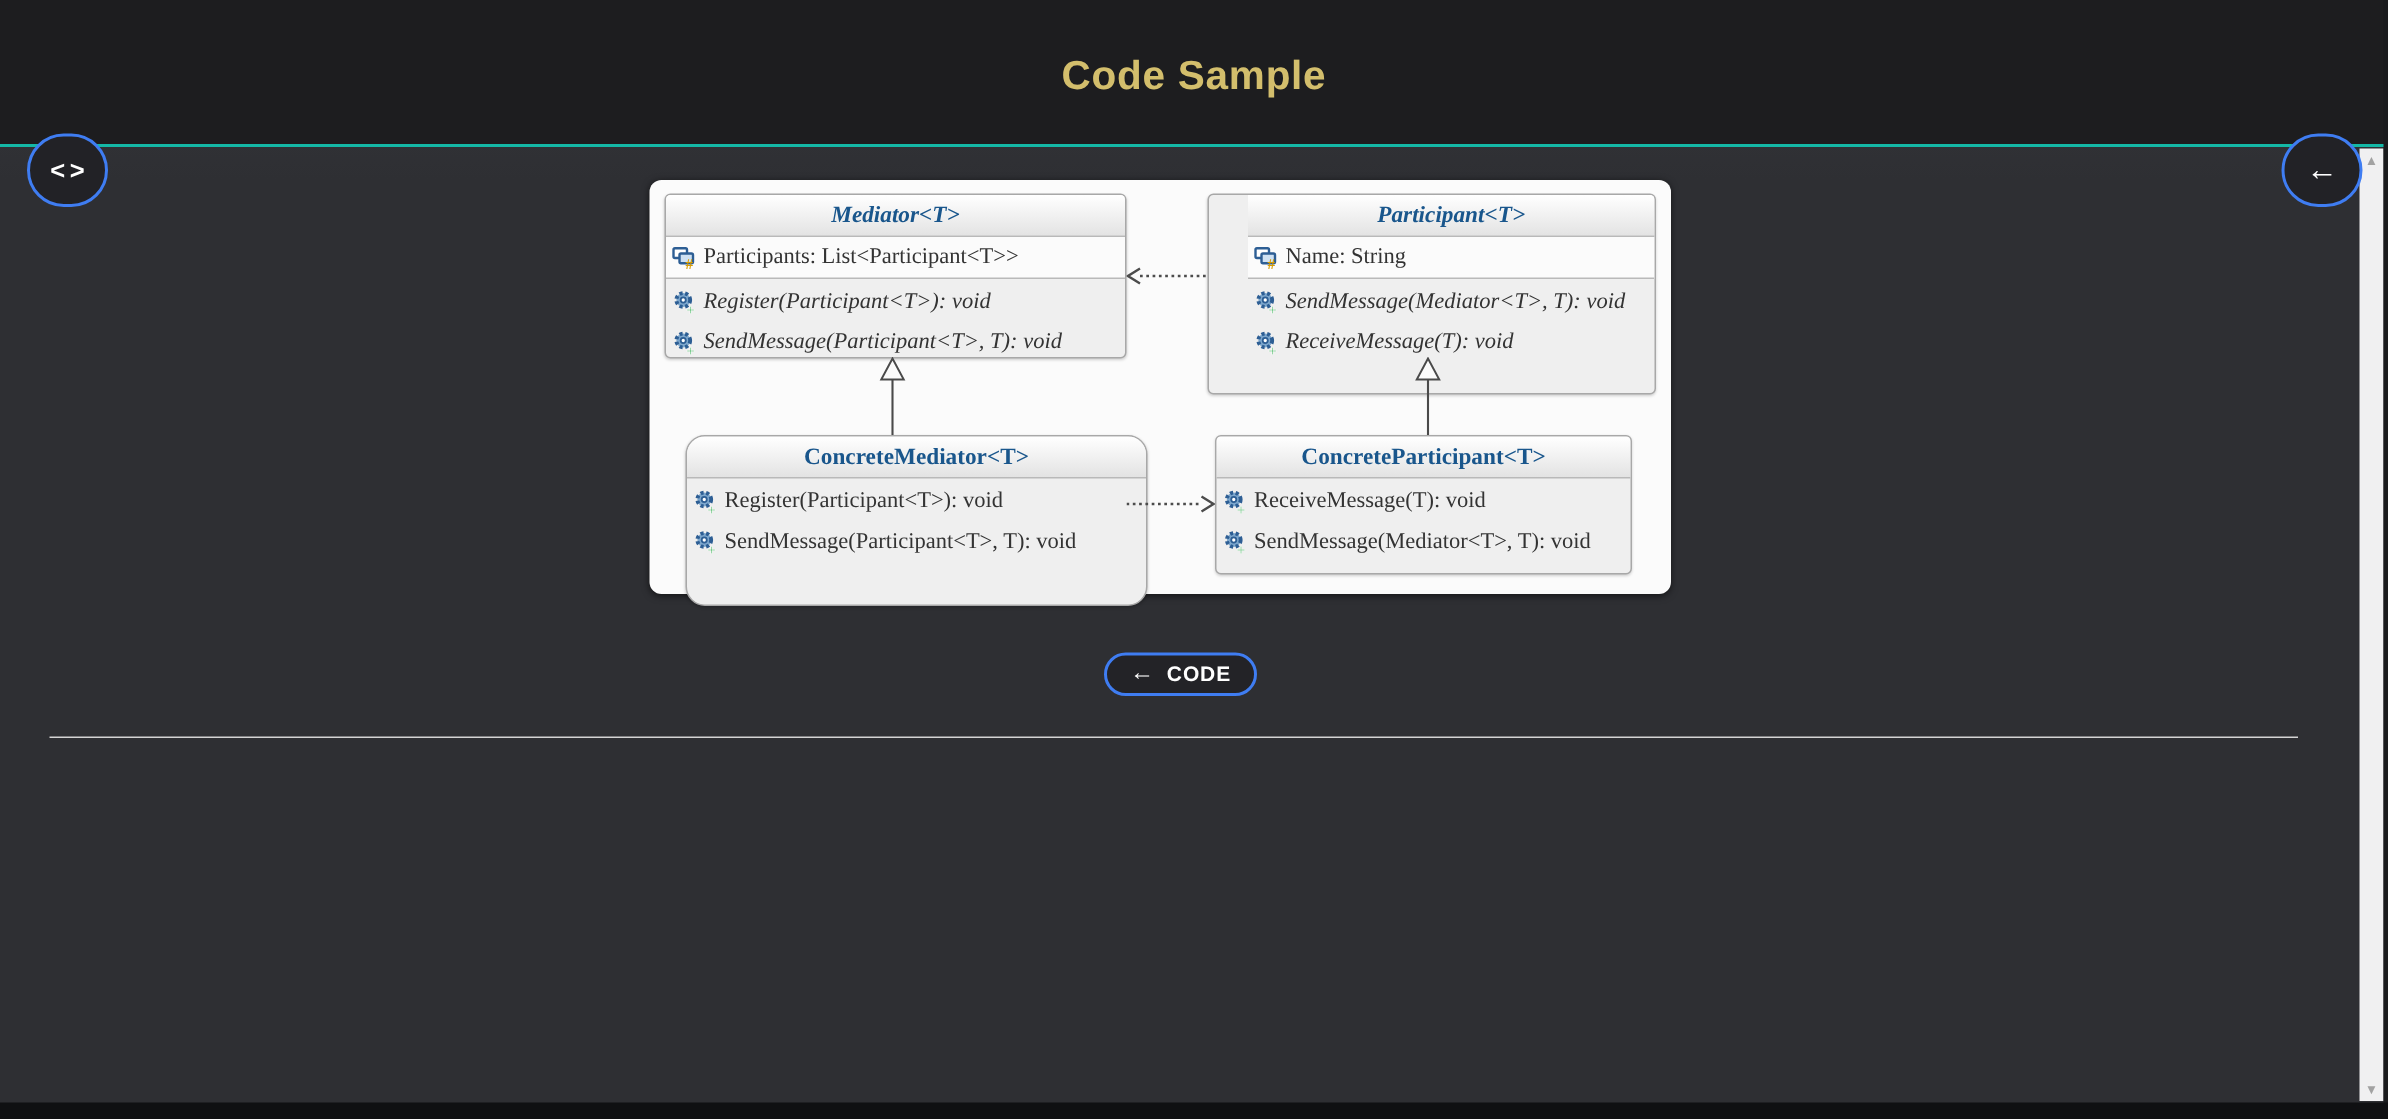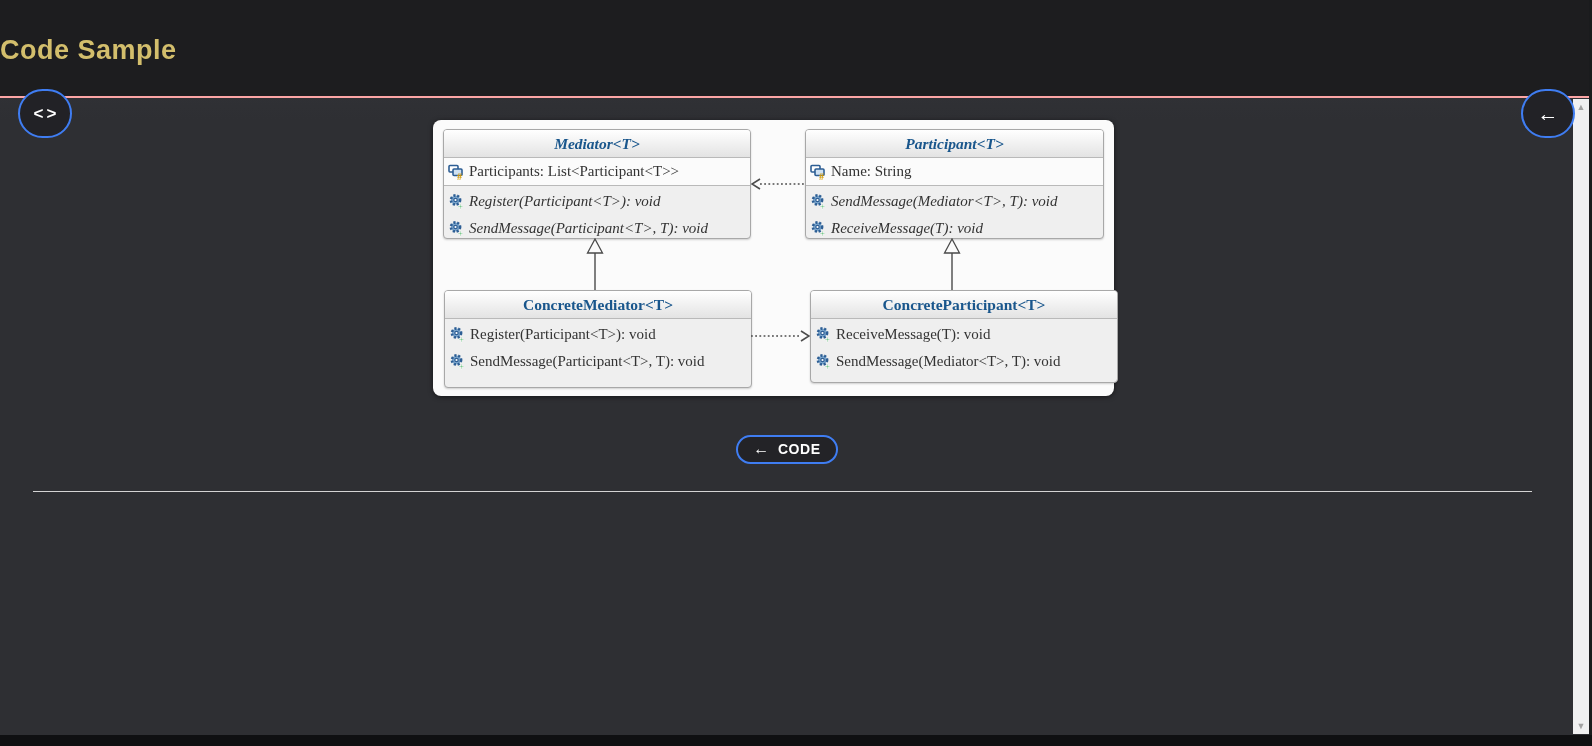--- a/index.html
+++ b/index.html
@@ -6,22 +6,22 @@
   html,body { width:1592px; height:746px; overflow:hidden; }
   body {
     font-family:"Liberation Sans", sans-serif;
     background:linear-gradient(#37383d, #2e2f33 120px);
     position:relative;
   }
 
   
   .header {
     position:absolute; left:0; top:0; width:1592px; height:98px;
-    background:#1d1d1f; border-bottom:2px solid #fca5a5;
-    display:flex; align-items:center; 
+    background:#1d1d1f; border-bottom:2px solid #14b8a6;
+    display:flex; align-items:center; justify-content:center;
   }
   .header-title {
     color:#d3be6c; font-size:27px; font-weight:bold; letter-spacing:0.5px;
     transform:translateY(2px);
   }
 
   
   .fab {
     position:absolute; width:54px; height:49px; border-radius:26px;
     background:#222226; border:2px solid #3f7df2;
@@ -147,21 +147,21 @@
             <circle cx="7.5" cy="7" r="4.6" fill="#7da7cd" stroke="#2d5e94" stroke-width="2.6" stroke-dasharray="2.1 1.7"></circle>
             <circle cx="7.5" cy="7" r="1.7" fill="#ffffff" stroke="#2d5e94" stroke-width="1.2"></circle>
             <text x="9.5" y="17" font-size="10" font-weight="bold" fill="#1fa53f" stroke="#ffffff" stroke-width="0.35">+</text>
           </svg>
         </span>
         <span class="member-text">SendMessage(Participant&lt;T&gt;, T): void</span>
       </div>
     </div>
   </div>
 
-  <div class="uml-box abstract" style="left:372px; top:9px; width:299px; height:110px;">
+  <div class="uml-box abstract" style="left:372px; top:9px; width:299px; height:134px;padding-left:26px;">
     <div class="uml-title">Participant&lt;T&gt;</div>
     <div class="uml-fields">
       <div class="member">
         <span class="icon">
           <svg width="17" height="17" viewBox="0 0 17 17">
             <rect x="1" y="2.5" width="9" height="6.5" rx="1" fill="#ffffff" stroke="#2d5e94" stroke-width="1.6"></rect>
             <rect x="5" y="6" width="9" height="6.5" rx="1" fill="#cfe1f2" stroke="#2d5e94" stroke-width="1.6"></rect>
             <text x="9" y="16.5" font-size="10" font-weight="bold" fill="#d89c00">#</text>
           </svg>
         </span>
@@ -185,21 +185,21 @@
             <circle cx="7.5" cy="7" r="4.6" fill="#7da7cd" stroke="#2d5e94" stroke-width="2.6" stroke-dasharray="2.1 1.7"></circle>
             <circle cx="7.5" cy="7" r="1.7" fill="#ffffff" stroke="#2d5e94" stroke-width="1.2"></circle>
             <text x="9.5" y="17" font-size="10" font-weight="bold" fill="#1fa53f" stroke="#ffffff" stroke-width="0.35">+</text>
           </svg>
         </span>
         <span class="member-text">ReceiveMessage(T): void</span>
       </div>
     </div>
   </div>
 
-  <div class="uml-box" style="left:11px; top:170px; width:308px; height:98px;">
+  <div class="uml-box" style="left:24px; top:170px; width:308px; height:114px;border-radius:13px;">
     <div class="uml-title">ConcreteMediator&lt;T&gt;</div>
     <div class="uml-methods">
       <div class="member">
         <span class="icon">
           <svg width="17" height="17" viewBox="0 0 17 17">
             <circle cx="7.5" cy="7" r="4.6" fill="#7da7cd" stroke="#2d5e94" stroke-width="2.6" stroke-dasharray="2.1 1.7"></circle>
             <circle cx="7.5" cy="7" r="1.7" fill="#ffffff" stroke="#2d5e94" stroke-width="1.2"></circle>
             <text x="9.5" y="17" font-size="10" font-weight="bold" fill="#1fa53f" stroke="#ffffff" stroke-width="0.35">+</text>
           </svg>
         </span>
@@ -211,21 +211,21 @@
             <circle cx="7.5" cy="7" r="4.6" fill="#7da7cd" stroke="#2d5e94" stroke-width="2.6" stroke-dasharray="2.1 1.7"></circle>
             <circle cx="7.5" cy="7" r="1.7" fill="#ffffff" stroke="#2d5e94" stroke-width="1.2"></circle>
             <text x="9.5" y="17" font-size="10" font-weight="bold" fill="#1fa53f" stroke="#ffffff" stroke-width="0.35">+</text>
           </svg>
         </span>
         <span class="member-text">SendMessage(Participant&lt;T&gt;, T): void</span>
       </div>
     </div>
   </div>
 
-  <div class="uml-box" style="left:377px; top:170px; width:308px; height:93px;">
+  <div class="uml-box" style="left:377px; top:170px; width:278px; height:93px;">
     <div class="uml-title">ConcreteParticipant&lt;T&gt;</div>
     <div class="uml-methods">
       <div class="member">
         <span class="icon">
           <svg width="17" height="17" viewBox="0 0 17 17">
             <circle cx="7.5" cy="7" r="4.6" fill="#7da7cd" stroke="#2d5e94" stroke-width="2.6" stroke-dasharray="2.1 1.7"></circle>
             <circle cx="7.5" cy="7" r="1.7" fill="#ffffff" stroke="#2d5e94" stroke-width="1.2"></circle>
             <text x="9.5" y="17" font-size="10" font-weight="bold" fill="#1fa53f" stroke="#ffffff" stroke-width="0.35">+</text>
           </svg>
         </span>

